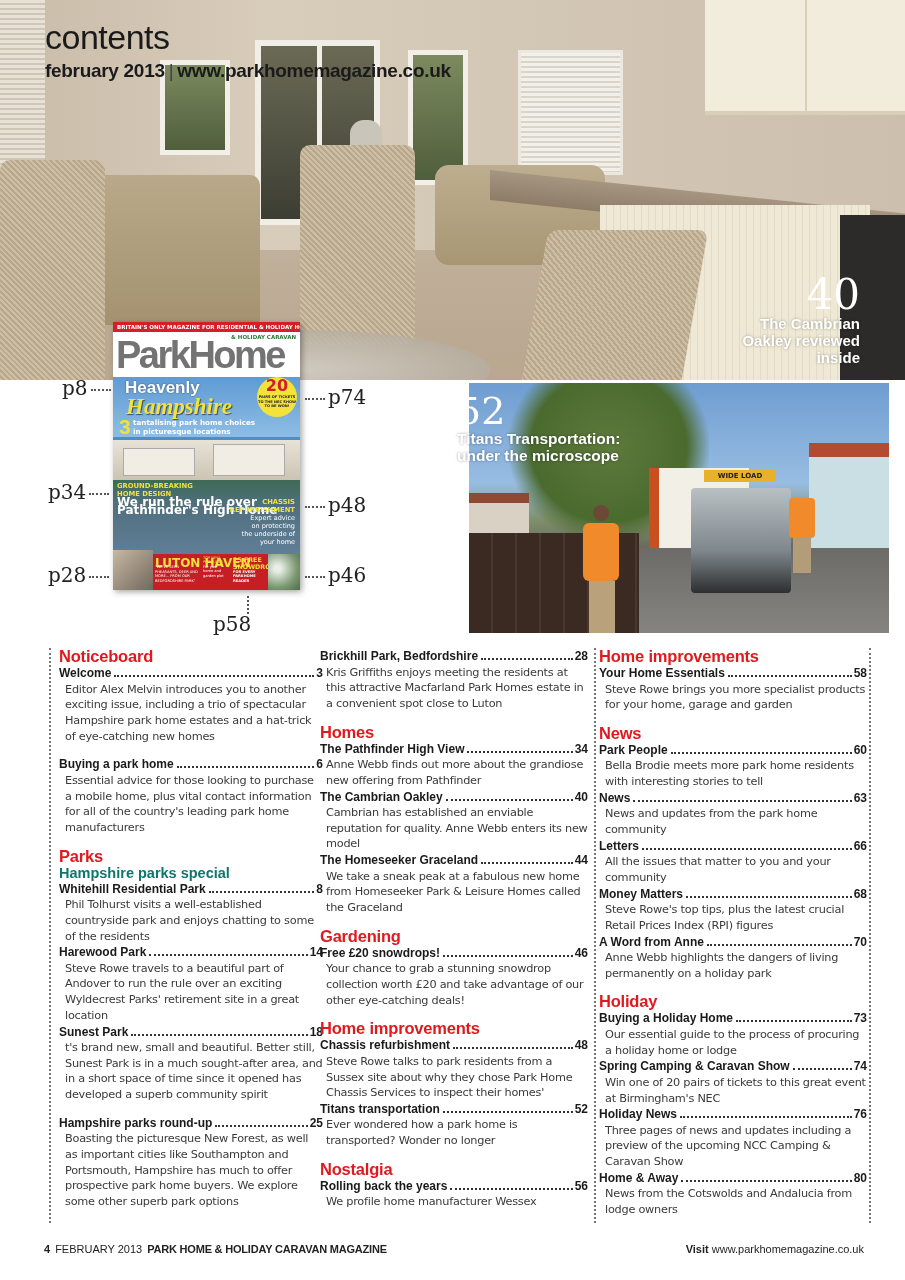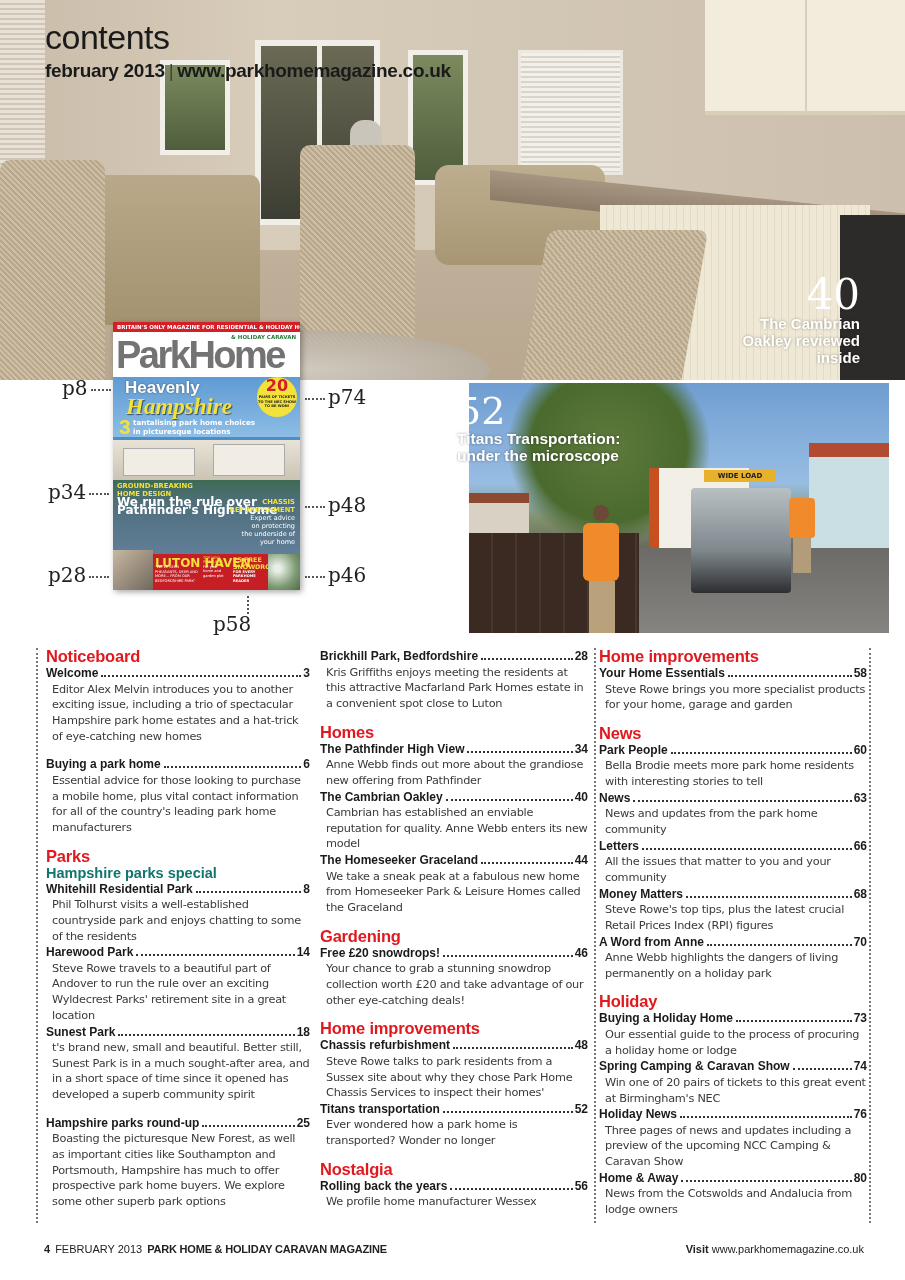--- a/index.html
+++ b/index.html
@@ -93,21 +93,21 @@
   .titans .person1:after { content:""; position:absolute; left: 6px; top: 18px; width: 36px; height: 58px; background:#f08a2a; border-radius: 6px; }
   .titans .legs1 { position:absolute; left: 120px; top: 198px; width: 26px; height: 52px; background:#b8a17b; }
   .titans .person2 { position:absolute; left: 320px; top: 115px; width: 26px; height: 40px; background:#f08a2a; border-radius: 4px; }
   .titans .legs2 { position:absolute; left: 324px; top: 155px; width: 18px; height: 35px; background:#b39c79; }
   .callout-52 { position:absolute; left: 457px; top: 392px; color:#fff; }
   .callout-52 .num { font-family:"DejaVu Serif", serif; font-size: 38px; line-height: 38px; }
   .callout-52 .txt { font-family:"Liberation Sans", sans-serif; font-weight:bold; font-size: 15.5px; line-height: 17px; text-shadow: 0 0 3px rgba(0,0,0,0.4); }
 
   
   .col { position:absolute; top: 648px; }
-  .col-1 { left: 36px; width: 274px; border-left: 2px dotted #777; padding-left: 8px; height: 575px; }
+  .col-1 { left: 49px; width: 274px; border-left: 2px dotted #777; padding-left: 8px; height: 575px; }
   .col-2 { left: 320px; width: 268px; }
   .col-3 { left: 599px; width: 268px; }
   .col-2 .rule { position:absolute; right: -8px; top: 0; height: 575px; border-right: 2px dotted #777; }
   .col-3 .rule { position:absolute; right: -4px; top: 0; height: 575px; border-right: 2px dotted #777; }
 
   .section-head { font-family:"Liberation Sans", sans-serif; font-weight: bold; color:#e0191f; font-size: 16.5px; line-height: 17px; letter-spacing: -0.2px; }
   .sub-head { font-family:"Liberation Sans", sans-serif; font-weight: bold; font-size: 14.5px; line-height: 16px; color:#0f766e; }
   .entry-title { display:flex; align-items: baseline; font-family:"Liberation Sans", sans-serif; font-weight: bold; font-size: 12px; line-height: 16.5px; color:#1a1a1a; white-space: nowrap; }
   .entry-title .t { flex: 0 0 auto; }
   .entry-title .leader { flex: 1 1 auto; border-bottom: 2px dotted #333; margin: 0 2px 4px 3px; min-width: 10px; }

